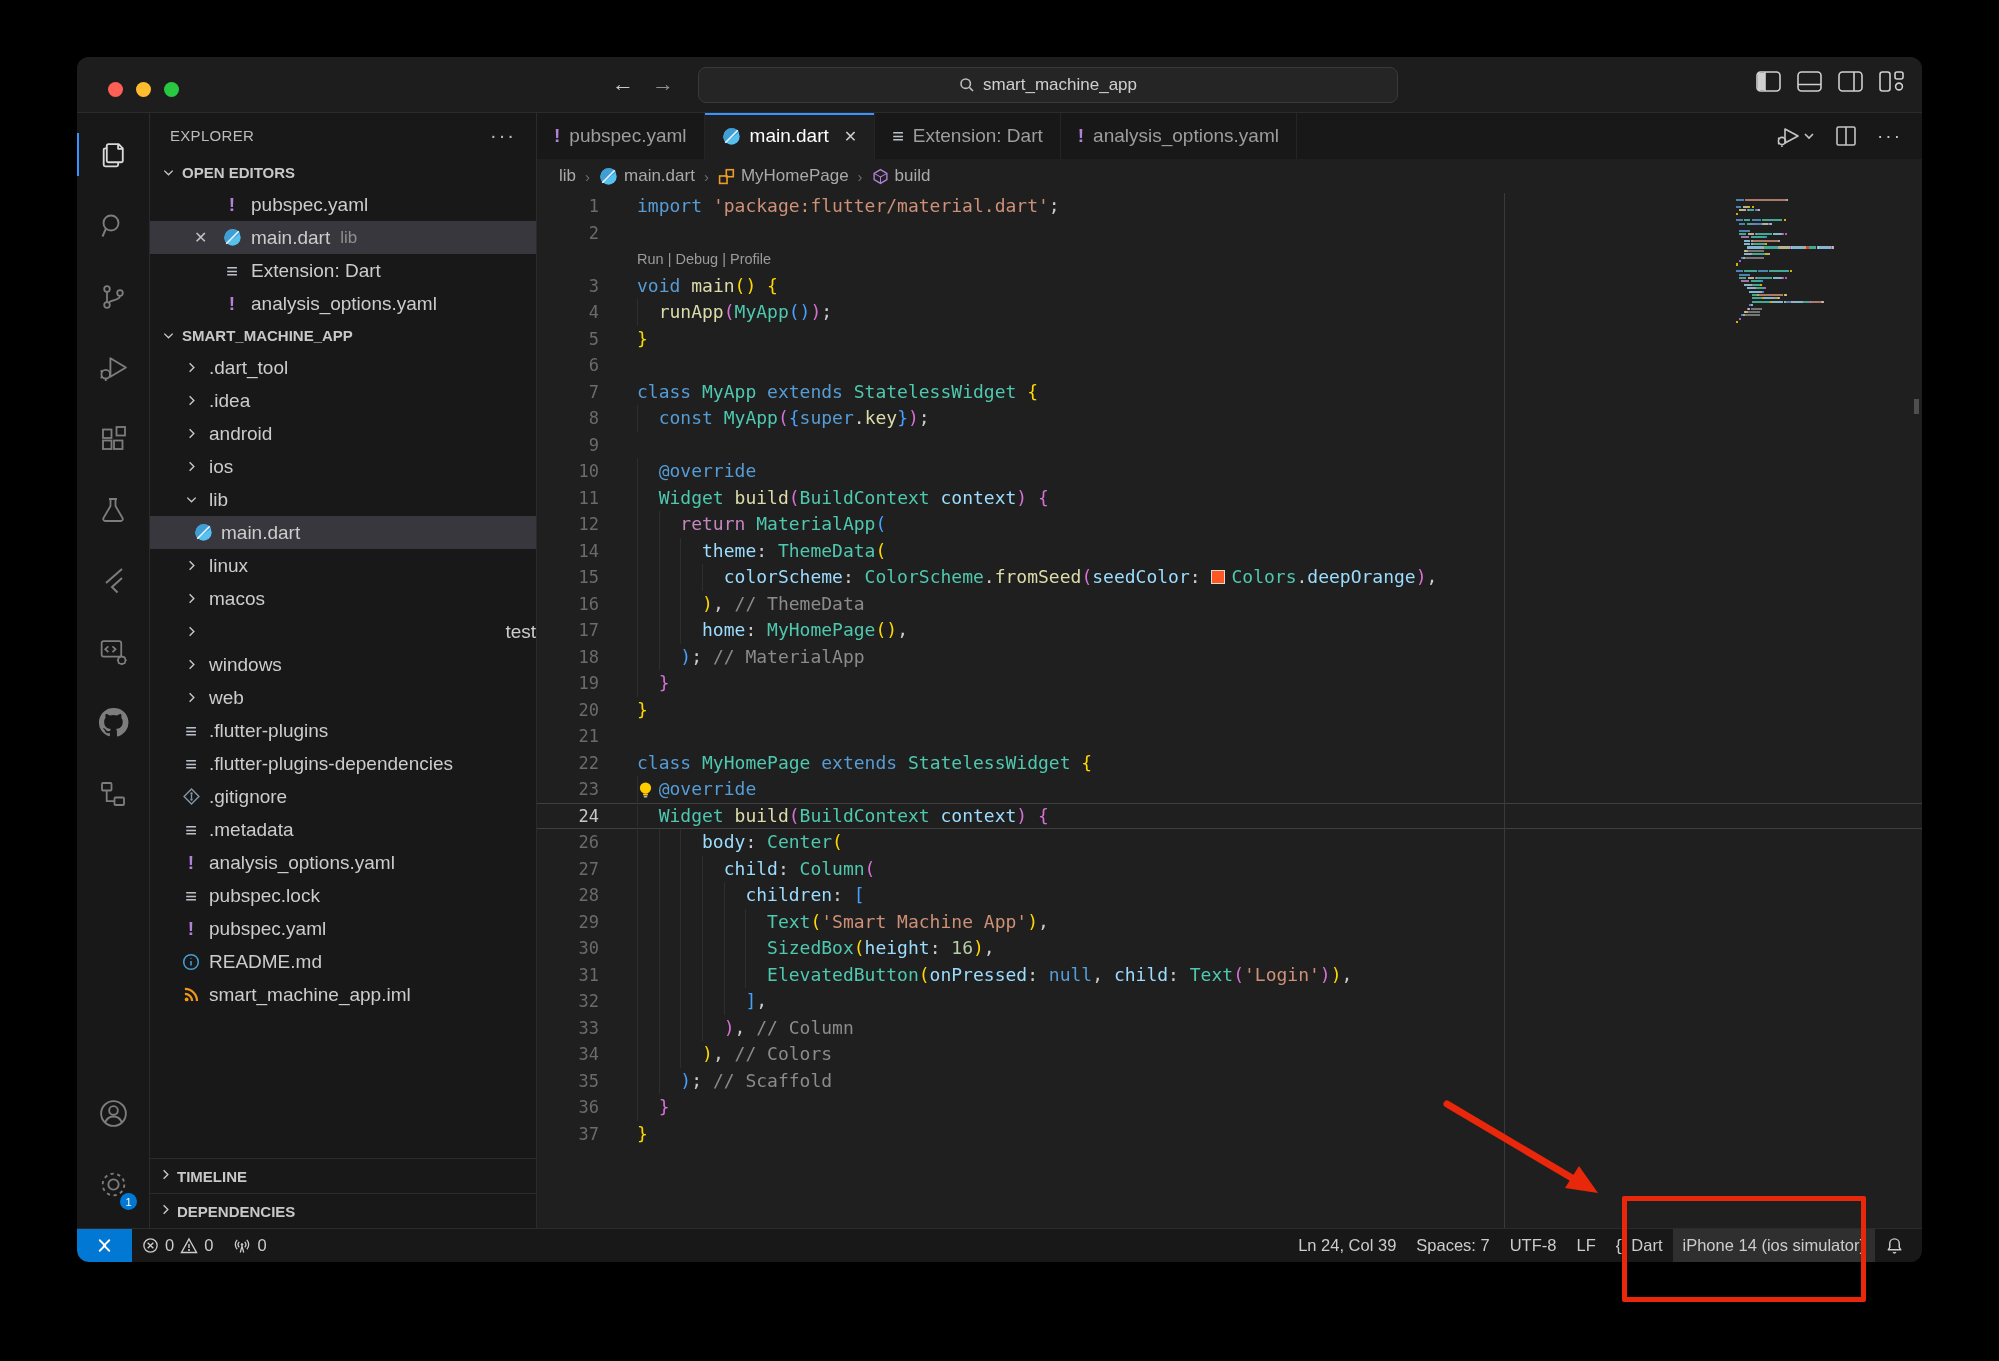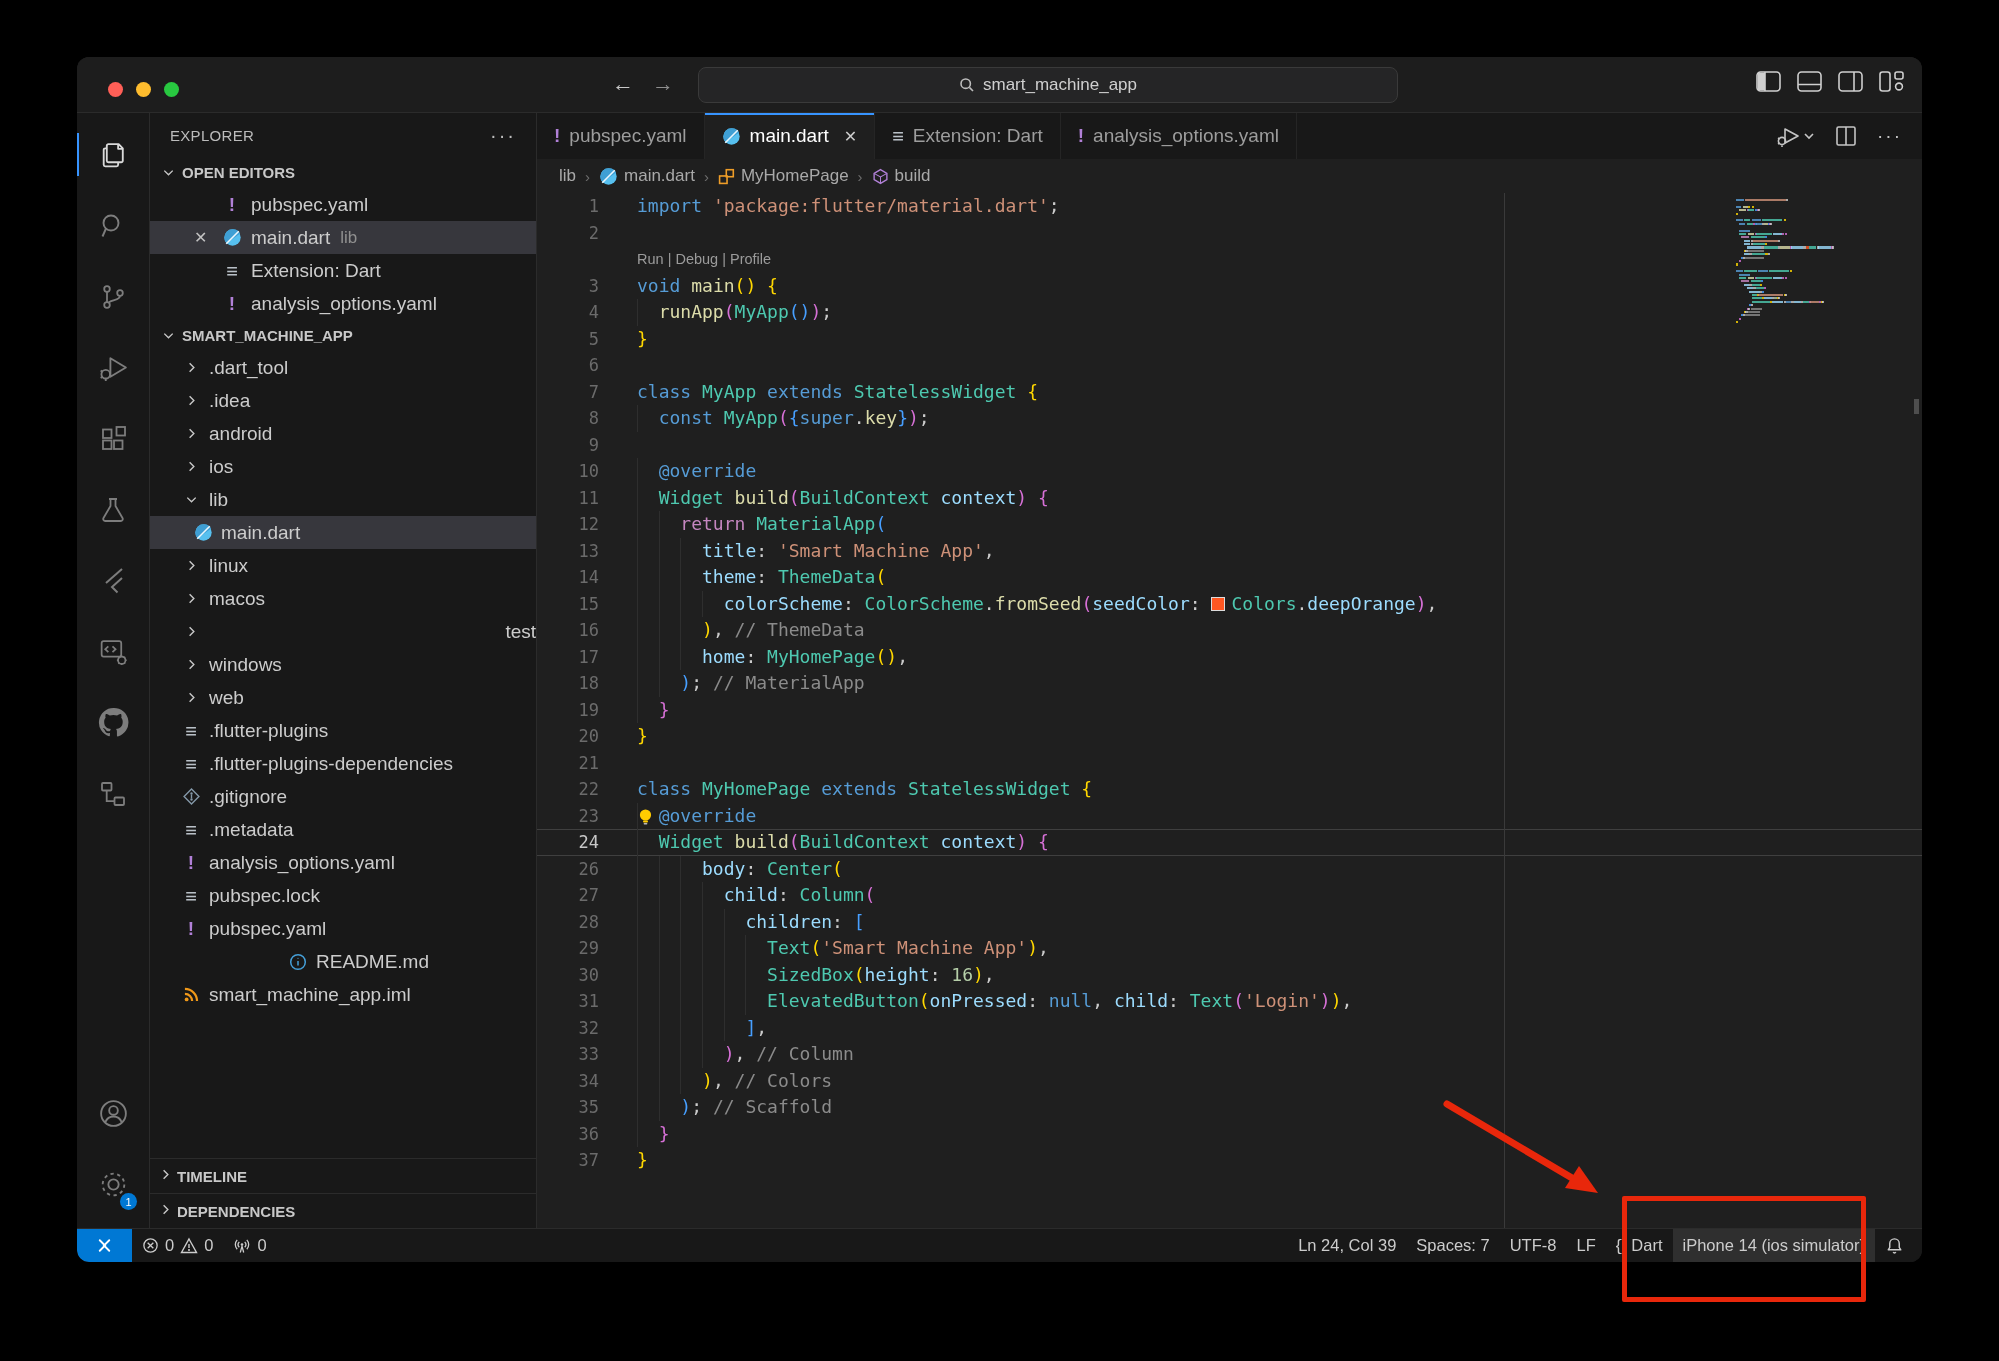--- a/index.html
+++ b/index.html
@@ -439,21 +439,21 @@
                 <span class="fi-list">≡</span>
               </span>
               <span class="t-label">pubspec.lock</span>
             </div>
             <div class="row33" style="padding-left: 30px;">
               <span class="t-icon">
                 <span class="fi-warn">!</span>
               </span>
               <span class="t-label">pubspec.yaml</span>
             </div>
-            <div class="row33" style="padding-left: 30px; justify-content: center;">
+            <div class="row33" style="padding-left: 30px;">
               <span class="t-icon">
                 <svg width="18" height="18" viewBox="0 0 18 18" fill="none" stroke="#459fd8" stroke-width="1.5">
                   <circle cx="9" cy="9" r="7.3"></circle>
                   <path d="M9 8v4.5"></path>
                   <circle cx="9" cy="5.3" r=".6" fill="#459fd8" stroke="none"></circle>
                 </svg>
               </span>
               <span class="t-label">README.md</span>
             </div>
             <div class="row33" style="padding-left: 30px;">
@@ -564,21 +564,20 @@
             <div class="row"><div class="ln">3</div><div class="lc"><span></span><span class="tok-kw">void</span><span class="tok-txt"> </span><span class="tok-fn">main</span><span class="tok-b1">()</span><span class="tok-txt"> </span><span class="tok-b1">{</span></div></div>
             <div class="row"><div class="ln">4</div><div class="lc"><span class="ig" style="left:0.0px"></span><span>  </span><span class="tok-fn">runApp</span><span class="tok-b2">(</span><span class="tok-cls">MyApp</span><span class="tok-b3">()</span><span class="tok-b2">)</span><span class="tok-txt">;</span></div></div>
             <div class="row"><div class="ln">5</div><div class="lc"><span></span><span class="tok-b1">}</span></div></div>
             <div class="row"><div class="ln">6</div><div class="lc"><span></span></div></div>
             <div class="row"><div class="ln">7</div><div class="lc"><span></span><span class="tok-kw">class</span><span class="tok-txt"> </span><span class="tok-cls">MyApp</span><span class="tok-txt"> </span><span class="tok-kw">extends</span><span class="tok-txt"> </span><span class="tok-cls">StatelessWidget</span><span class="tok-txt"> </span><span class="tok-b1">{</span></div></div>
             <div class="row"><div class="ln">8</div><div class="lc"><span class="ig" style="left:0.0px"></span><span>  </span><span class="tok-kw">const</span><span class="tok-txt"> </span><span class="tok-cls">MyApp</span><span class="tok-b2">(</span><span class="tok-b3">{</span><span class="tok-kw">super</span><span class="tok-txt">.</span><span class="tok-fn">key</span><span class="tok-b3">}</span><span class="tok-b2">)</span><span class="tok-txt">;</span></div></div>
             <div class="row"><div class="ln">9</div><div class="lc"><span></span></div></div>
             <div class="row"><div class="ln">10</div><div class="lc"><span class="ig" style="left:0.0px"></span><span>  </span><span class="tok-kw">@override</span></div></div>
             <div class="row"><div class="ln">11</div><div class="lc"><span class="ig" style="left:0.0px"></span><span>  </span><span class="tok-cls">Widget</span><span class="tok-txt"> </span><span class="tok-fn">build</span><span class="tok-b2">(</span><span class="tok-cls">BuildContext</span><span class="tok-txt"> </span><span class="tok-prop">context</span><span class="tok-b2">)</span><span class="tok-txt"> </span><span class="tok-b2">{</span></div></div>
             <div class="row"><div class="ln">12</div><div class="lc"><span class="ig" style="left:0.0px"></span><span class="ig" style="left:21.7px"></span><span>    </span><span class="tok-ctrl">return</span><span class="tok-txt"> </span><span class="tok-cls">MaterialApp</span><span class="tok-b3">(</span></div></div>
-            <div class="row"><div class="ln">13</div><div class="lc"><span class="ig" style="left:0.0px"></span><span class="ig" style="left:21.7px"></span><span class="ig" style="left:43.4px"></span><span>      </span><span class="tok-prop">title</span><span class="tok-txt">: </span><span class="tok-str">'Smart Machine App'</span><span class="tok-txt">,</span></div></div>
             <div class="row"><div class="ln">14</div><div class="lc"><span class="ig" style="left:0.0px"></span><span class="ig" style="left:21.7px"></span><span class="ig" style="left:43.4px"></span><span>      </span><span class="tok-prop">theme</span><span class="tok-txt">: </span><span class="tok-cls">ThemeData</span><span class="tok-b1">(</span></div></div>
             <div class="row"><div class="ln">15</div><div class="lc"><span class="ig" style="left:0.0px"></span><span class="ig" style="left:21.7px"></span><span class="ig" style="left:43.4px"></span><span class="ig" style="left:65.0px"></span><span>        </span><span class="tok-prop">colorScheme</span><span class="tok-txt">: </span><span class="tok-cls">ColorScheme</span><span class="tok-txt">.</span><span class="tok-fn">fromSeed</span><span class="tok-b2">(</span><span class="tok-prop">seedColor</span><span class="tok-txt">: </span><span class="swatch"></span><span class="tok-cls">Colors</span><span class="tok-txt">.</span><span class="tok-prop">deepOrange</span><span class="tok-b2">)</span><span class="tok-txt">,</span></div></div>
             <div class="row"><div class="ln">16</div><div class="lc"><span class="ig" style="left:0.0px"></span><span class="ig" style="left:21.7px"></span><span class="ig" style="left:43.4px"></span><span>      </span><span class="tok-b1">)</span><span class="tok-txt">, </span><span class="tok-cmt">// ThemeData</span></div></div>
             <div class="row"><div class="ln">17</div><div class="lc"><span class="ig" style="left:0.0px"></span><span class="ig" style="left:21.7px"></span><span class="ig" style="left:43.4px"></span><span>      </span><span class="tok-prop">home</span><span class="tok-txt">: </span><span class="tok-cls">MyHomePage</span><span class="tok-b1">()</span><span class="tok-txt">,</span></div></div>
             <div class="row"><div class="ln">18</div><div class="lc"><span class="ig" style="left:0.0px"></span><span class="ig" style="left:21.7px"></span><span>    </span><span class="tok-b3">)</span><span class="tok-txt">; </span><span class="tok-cmt">// MaterialApp</span></div></div>
             <div class="row"><div class="ln">19</div><div class="lc"><span class="ig" style="left:0.0px"></span><span>  </span><span class="tok-b2">}</span></div></div>
             <div class="row"><div class="ln">20</div><div class="lc"><span></span><span class="tok-b1">}</span></div></div>
             <div class="row"><div class="ln">21</div><div class="lc"><span></span></div></div>
             <div class="row"><div class="ln">22</div><div class="lc"><span></span><span class="tok-kw">class</span><span class="tok-txt"> </span><span class="tok-cls">MyHomePage</span><span class="tok-txt"> </span><span class="tok-kw">extends</span><span class="tok-txt"> </span><span class="tok-cls">StatelessWidget</span><span class="tok-txt"> </span><span class="tok-b1">{</span></div></div>
             <div class="row"><div class="ln">23</div><div class="lc"><span class="ig" style="left:0.0px"></span><span class="bulb"><svg width="17" height="18" viewBox="0 0 17 18">

